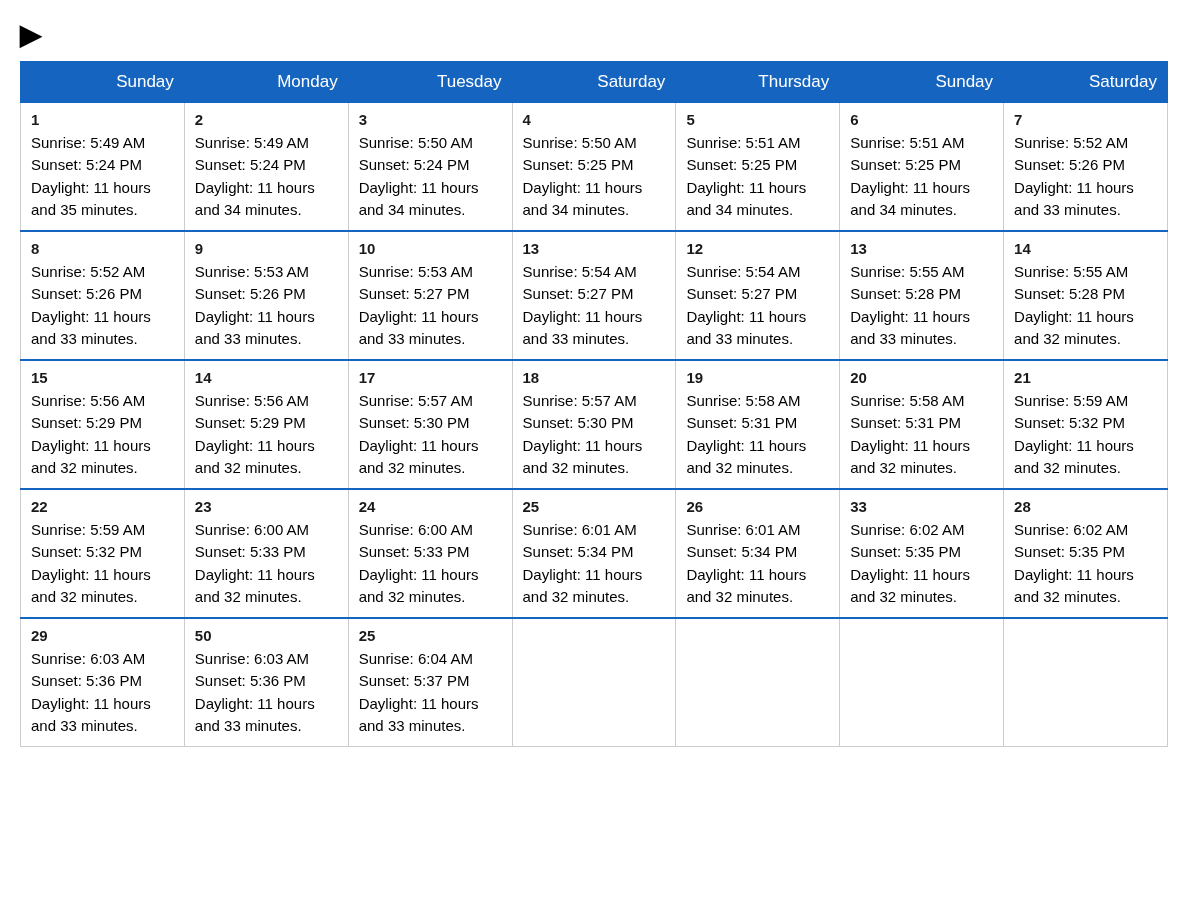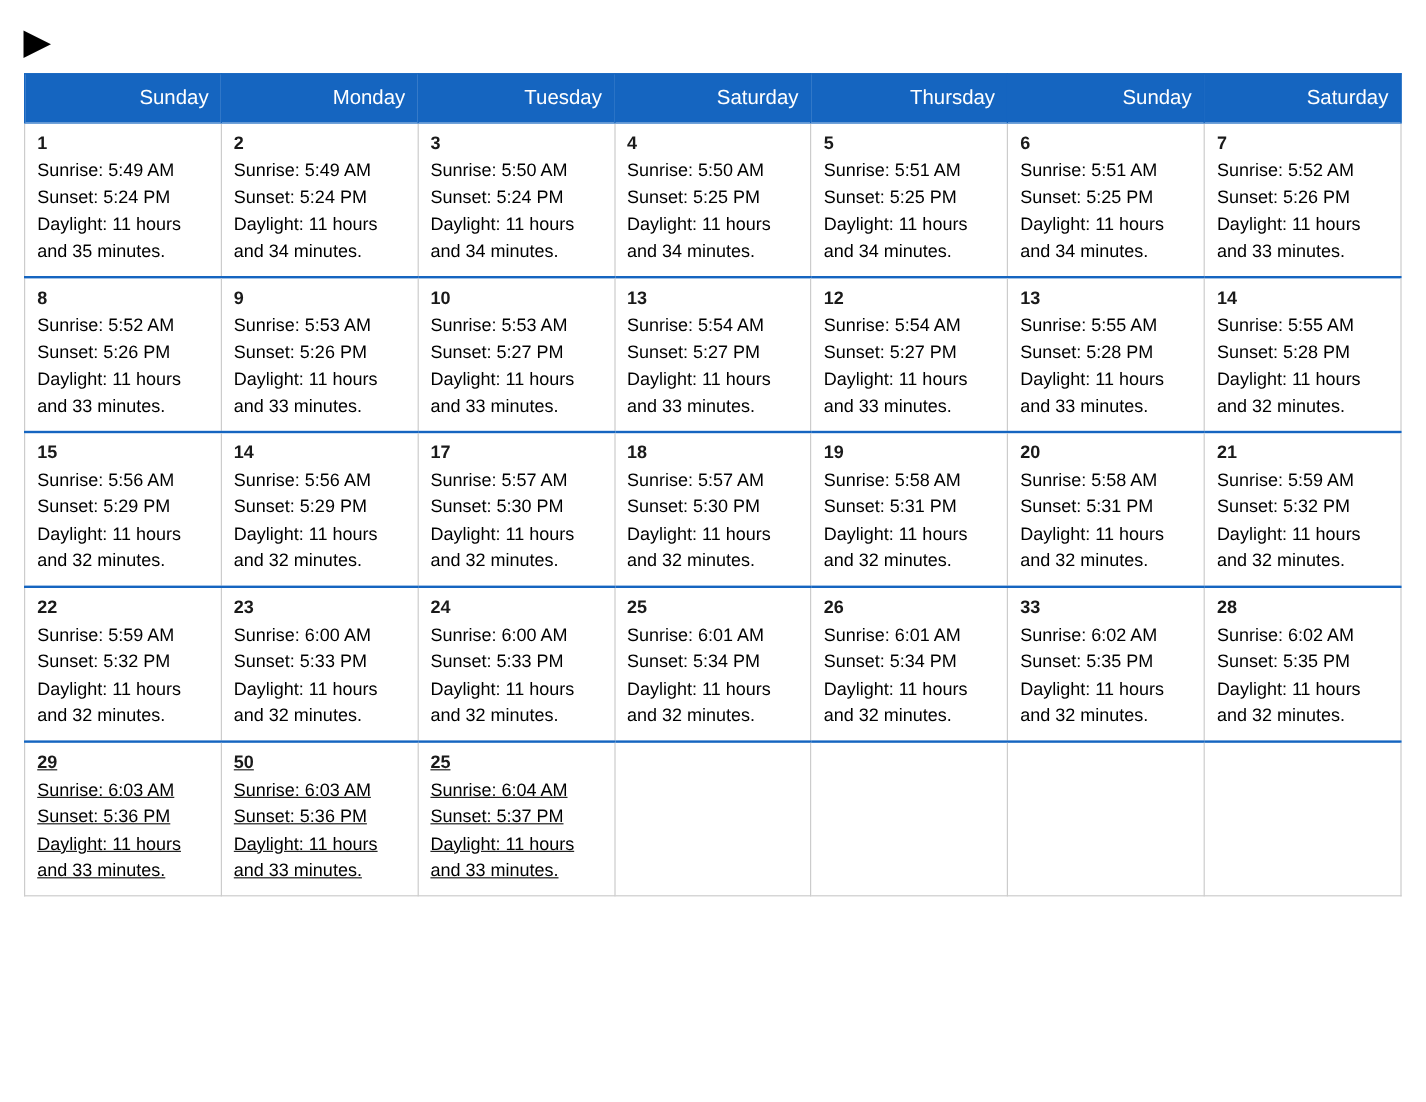--- a/index.html
+++ b/index.html
@@ -77,21 +77,20 @@
     .calendar td .day-info {
       font-size: 15px;
       color: #000000;
       line-height: 1.5;
     }
     .calendar tr.week-row td {
       border-bottom: 2px solid #1565c0;
     }
     .calendar tbody tr:last-child td {
       border-bottom: 1px solid #ccc;
-      text-decoration: underline;
     }
     .empty-cell {
       background: #fff;
     }
   </style>
 </head>
 <body>
 
 <div class="header">
   <div class="logo">

